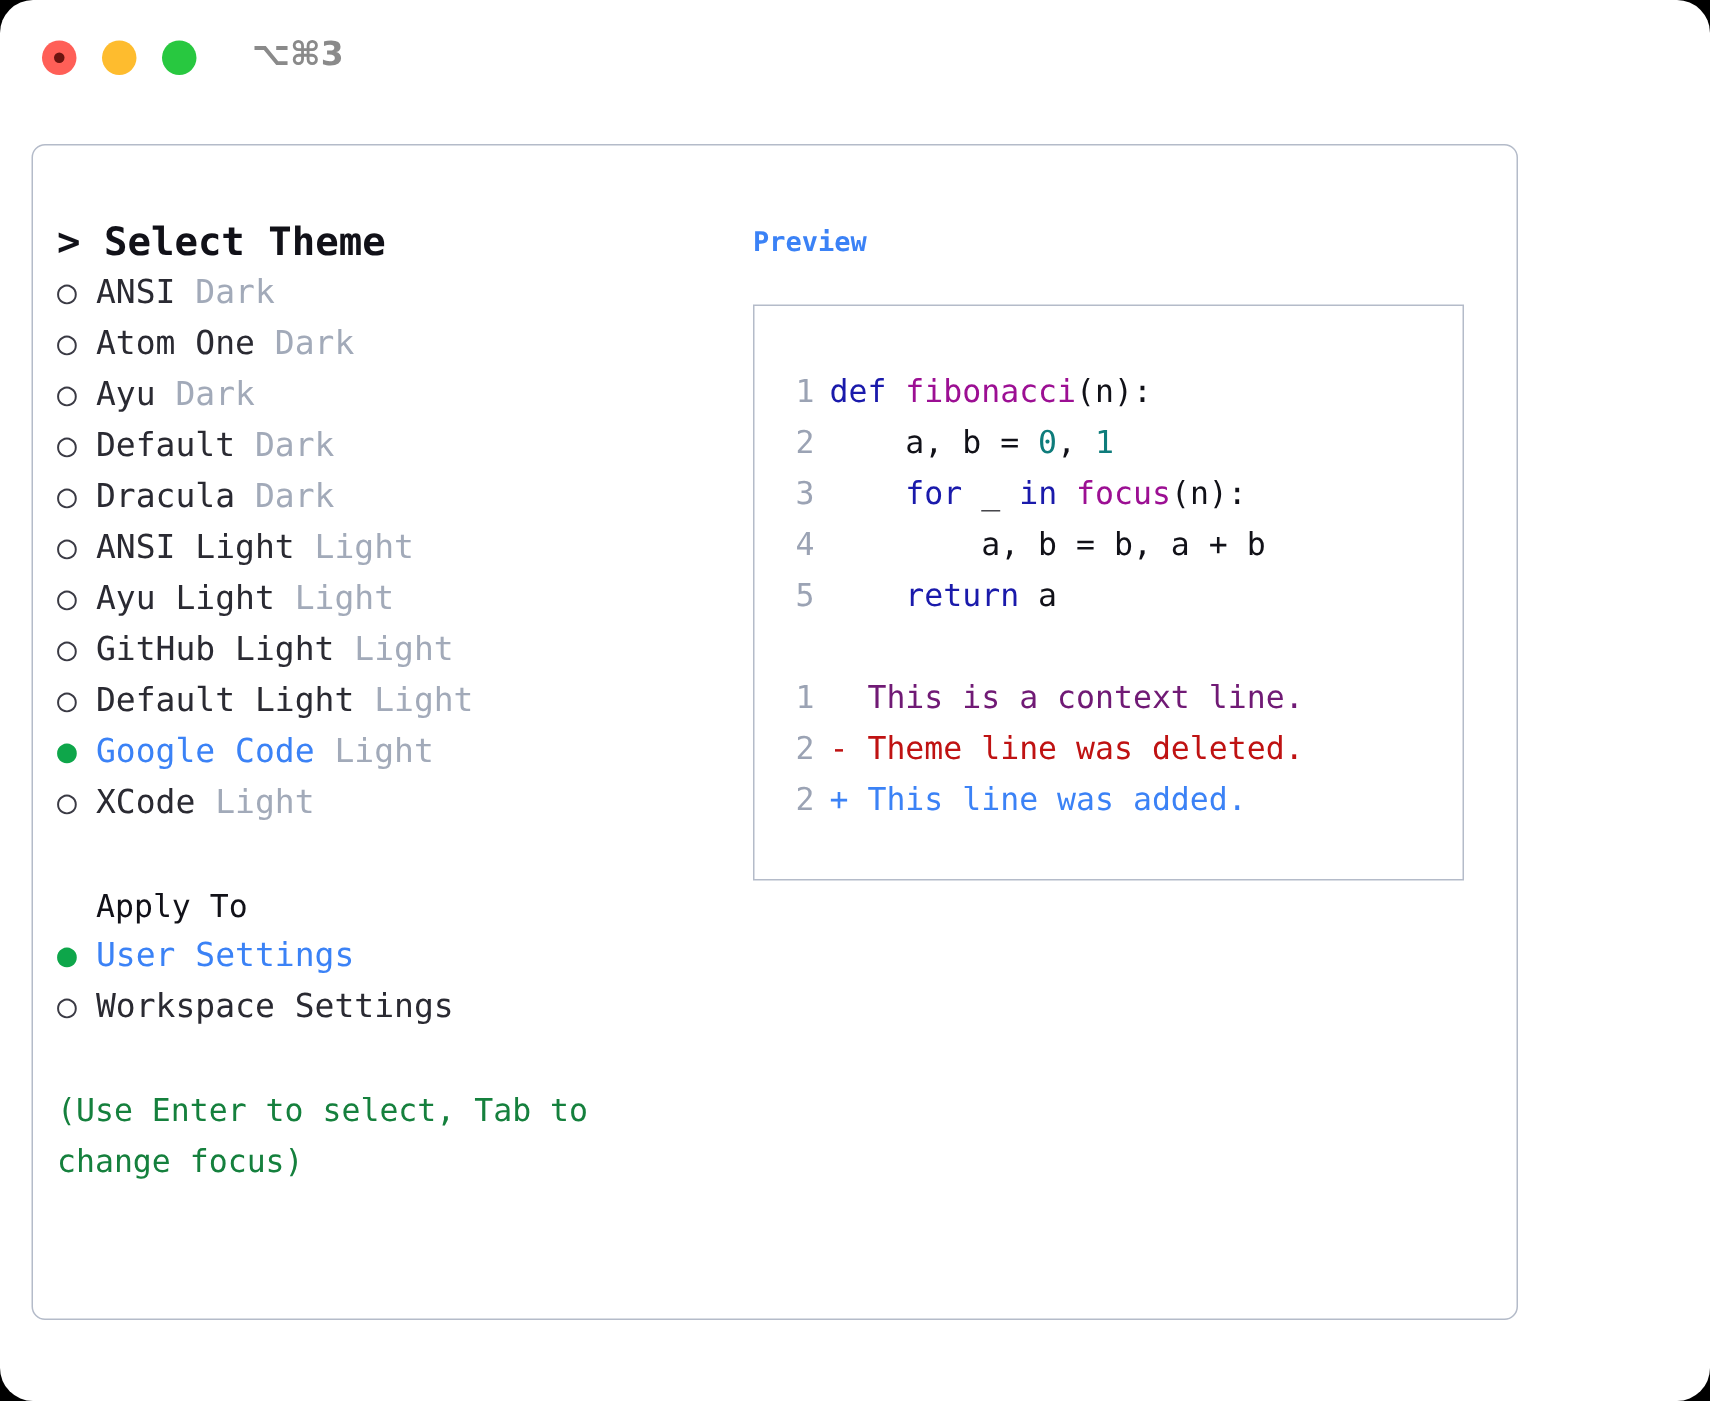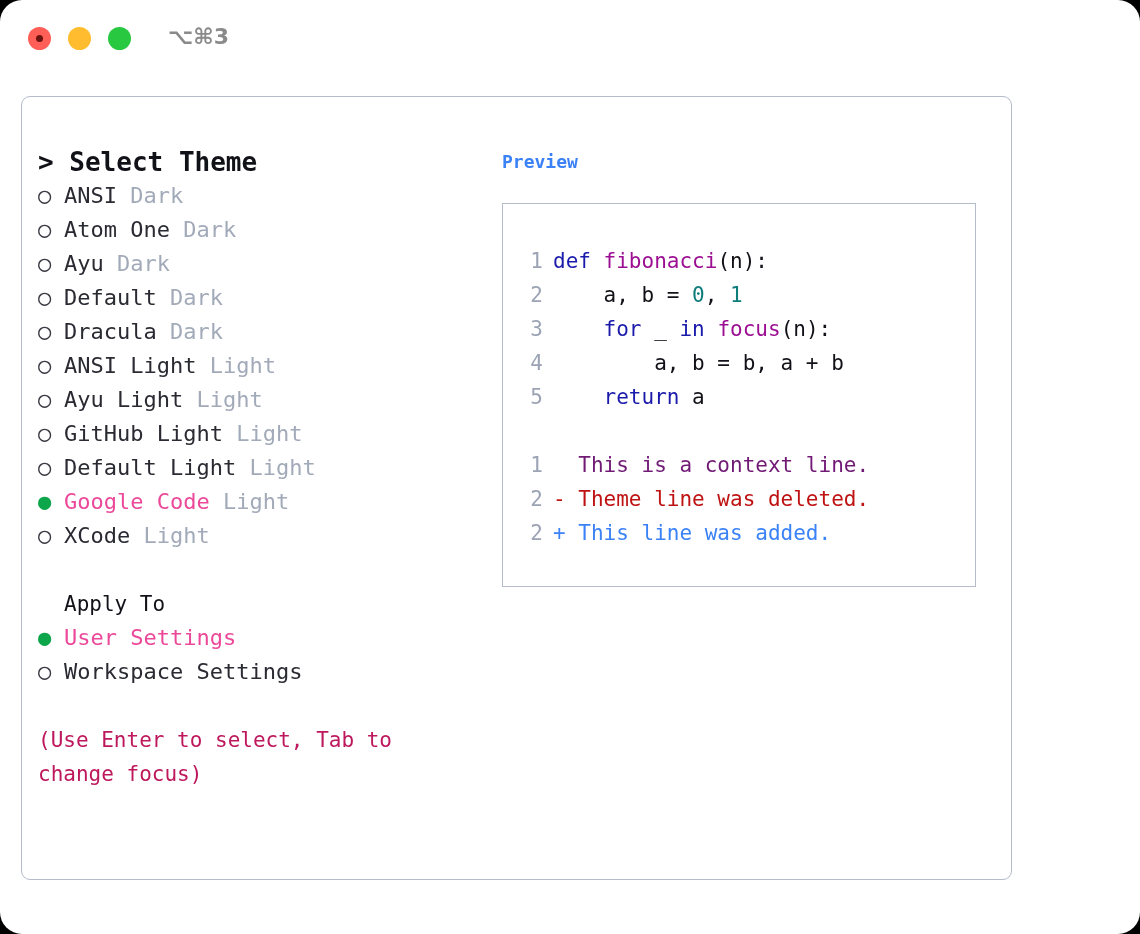--- a/index.html
+++ b/index.html
@@ -95,37 +95,37 @@
     white-space: pre;
     color: #2a2a32;
   }
   .marker {
     display: inline-block;
     width: 26px;
   }
   .marker.off { color: #3a3a44; }
   .marker.on  { color: #0ea64a; }
   .opt-name   { color: #2a2a32; }
-  .opt-row.selected .opt-name { color: #ec4899; text-align: right; }
+  .opt-row.selected .opt-name { color: #3b82f6; text-align: right; }
   .opt-cat    { color: #a2aab9; }
 
   .subsection-title {
     font-size: 21px;
     line-height: 34px;
     white-space: pre;
     color: #111118;
     padding-left: 26px;
   }
 
   .spacer-line { height: 34px; }
 
   #hint-text {
     font-size: 21px;
     line-height: 34px;
-    color: #be185d;
+    color: #15803d;
     width: 400px;
     white-space: pre-wrap;
   }
 
   
   #preview-column {
     position: absolute;
     left: 480px;
     top: 48px;
     width: 500px;

